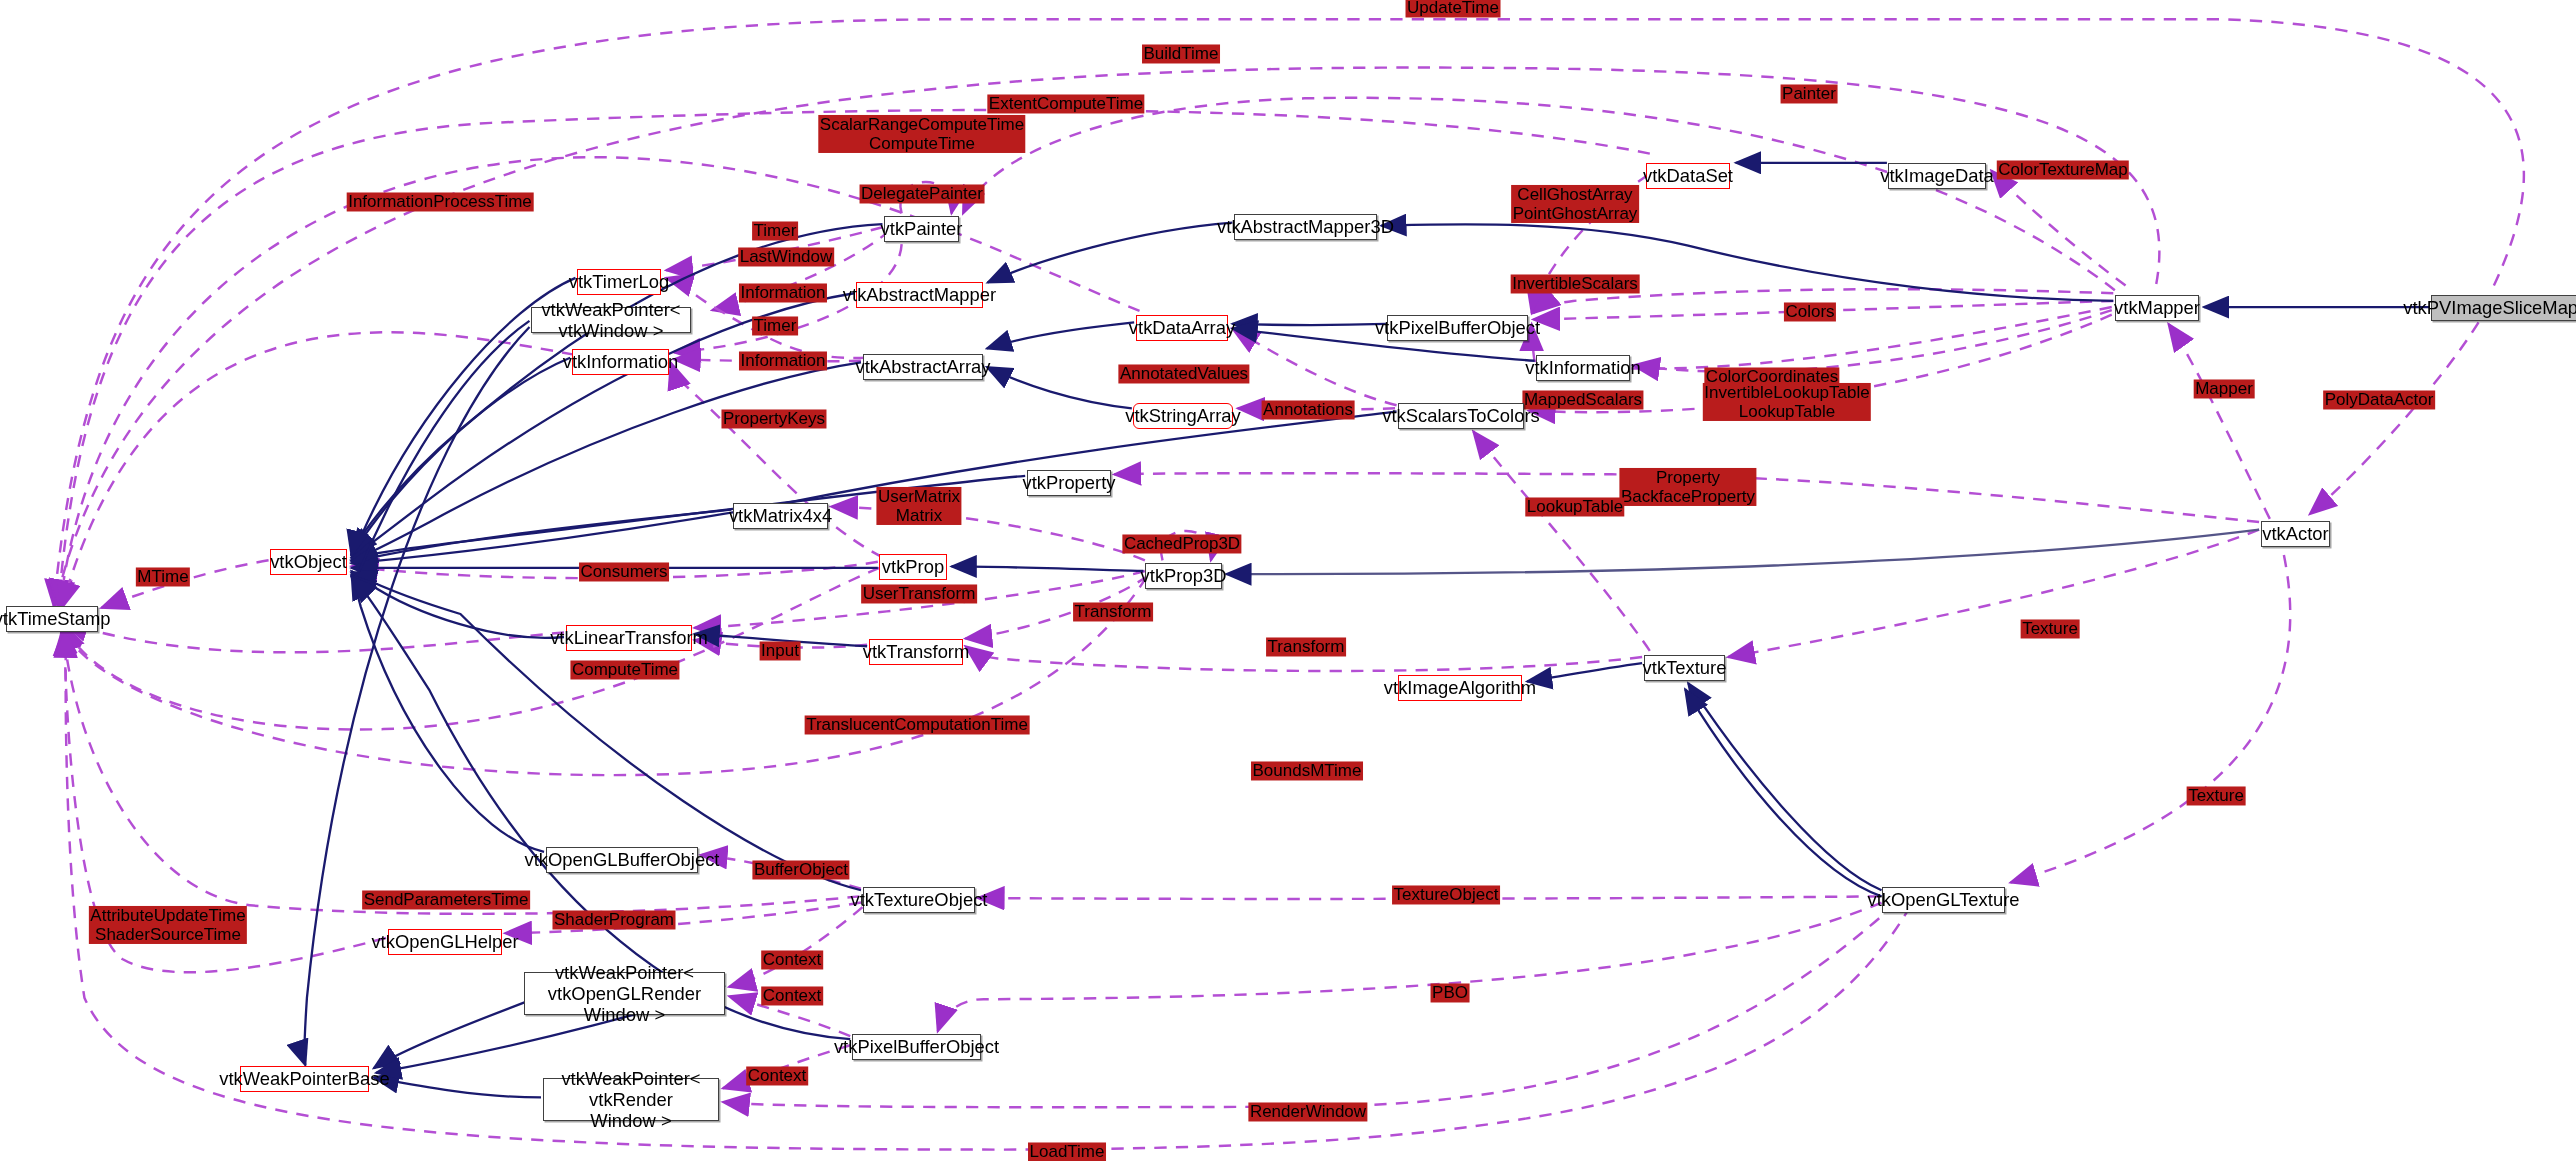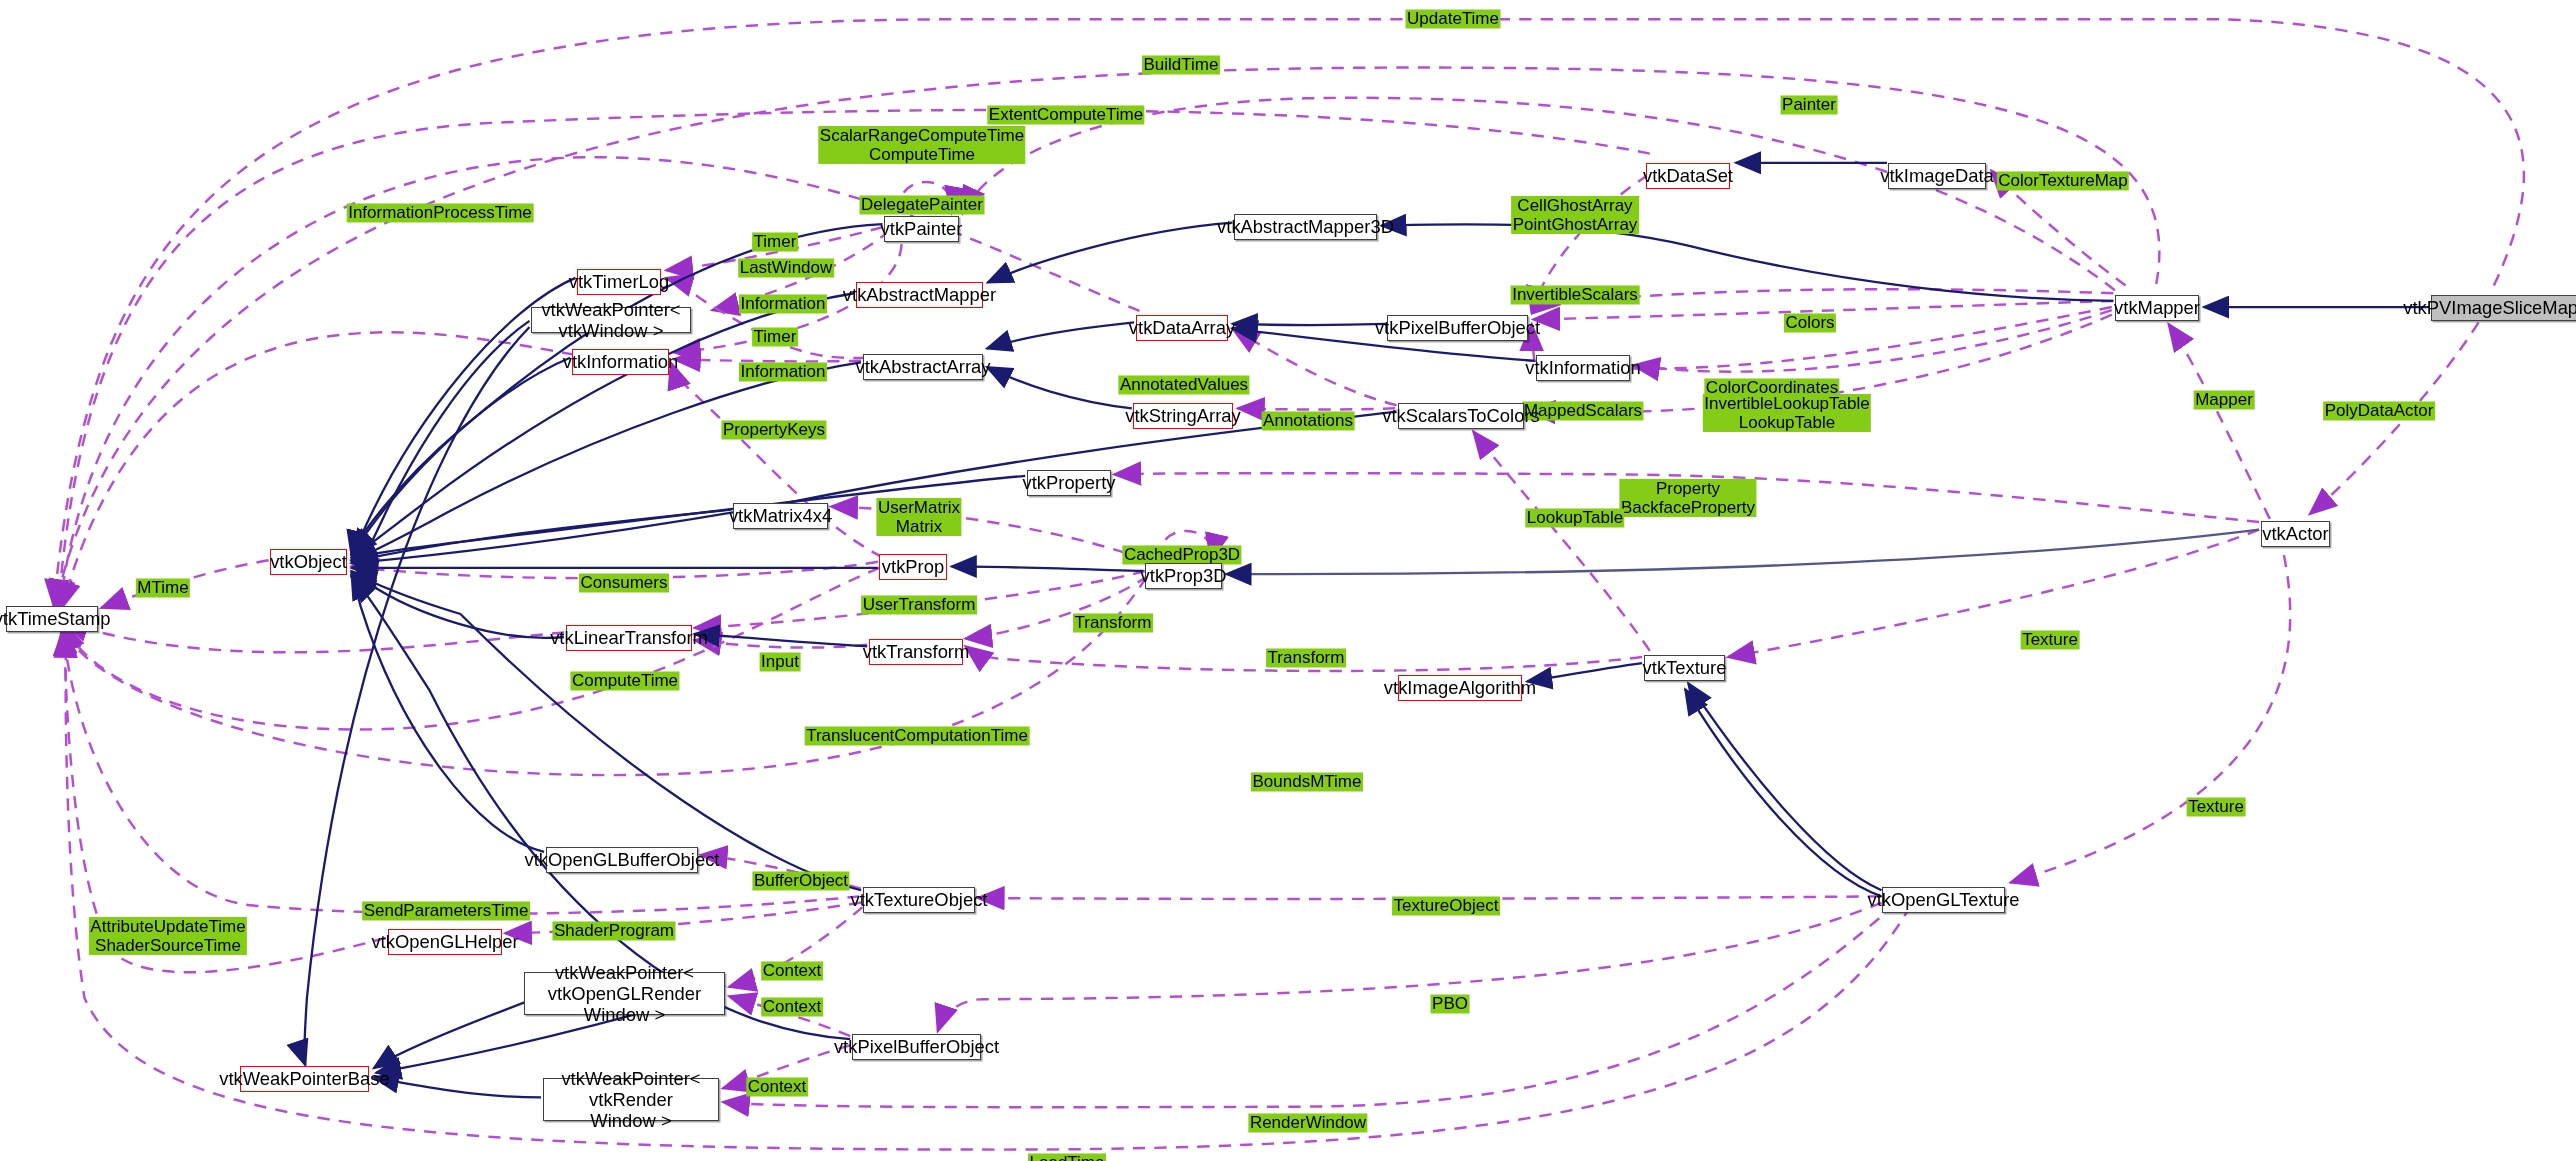--- a/index.html
+++ b/index.html
@@ -48,24 +48,23 @@
     border-color: #404040;
   }
   .edge-label {
     position: absolute;
     font-size: 17px;
     color: #000000;
     white-space: pre-line;
     text-align: center;
     transform: translate(-50%, -50%);
     line-height: 1.12;
-    background: #84cc16;
+    background: #b91c1c;
     padding: 0 1.5px;
     z-index: 4;
-    margin-top: 11px;
   }
 </style>
 </head>
 <body>
 
 <div id="diagram-root">
   <svg id="edge-layer" viewBox="0 0 3357 1514" xmlns="http://www.w3.org/2000/svg">
     <defs>
       <marker id="ah-inh" markerWidth="12" markerHeight="10" refX="11" refY="5" orient="auto">
         <path d="M0,0 L12,5 L0,10 z" fill="#1a1a6e"></path>
@@ -231,21 +230,21 @@
       <div class="node" style="left: 852px; top: 1034px; width: 129px; height: 26px;">vtkPixelBufferObject</div>
       <div class="node" style="left: 733px; top: 503px; width: 95px; height: 26px;">vtkMatrix4x4</div>
       <div class="node red" style="left: 869px; top: 639px; width: 94px; height: 26px;">vtkTransform</div>
       <div class="node red" style="left: 879px; top: 554px; width: 68px; height: 26px;">vtkProp</div>
       <div class="node red" style="left: 856px; top: 282px; width: 127px; height: 26px;">vtkAbstractMapper</div>
       <div class="node" style="left: 884px; top: 216px; width: 75px; height: 26px;">vtkPainter</div>
       <div class="node" style="left: 863px; top: 354px; width: 120px; height: 26px;">vtkAbstractArray</div>
       <div class="node" style="left: 863px; top: 887px; width: 112px; height: 26px;">vtkTextureObject</div>
       <div class="node" style="left: 1027px; top: 470px; width: 84px; height: 26px;">vtkProperty</div>
       <div class="node" style="left: 1145px; top: 563px; width: 77px; height: 26px;">vtkProp3D</div>
-      <div class="node red" style="left: 1133px; top: 403px; width: 100px; height: 26px;">vtkStringArray</div>
+      <div class="node red" style="left: 1133px; top: 403px; width: 100px; height: 26px; border-radius: 6px;">vtkStringArray</div>
       <div class="node red" style="left: 1136px; top: 315px; width: 92px; height: 26px;">vtkDataArray</div>
       <div class="node" style="left: 1234px; top: 214px; width: 143px; height: 26px;">vtkAbstractMapper3D</div>
       <div class="node" style="left: 1387px; top: 315px; width: 141px; height: 26px;">vtkPixelBufferObject</div>
       <div class="node" style="left: 1398px; top: 403px; width: 126px; height: 26px;">vtkScalarsToColors</div>
       <div class="node" style="left: 1536px; top: 355px; width: 94px; height: 26px;">vtkInformation</div>
       <div class="node red" style="left: 1398px; top: 675px; width: 124px; height: 26px;">vtkImageAlgorithm</div>
       <div class="node" style="left: 1644px; top: 655px; width: 81px; height: 26px;">vtkTexture</div>
       <div class="node red" style="left: 1646px; top: 163px; width: 84px; height: 26px;">vtkDataSet</div>
       <div class="node" style="left: 1888px; top: 163px; width: 98px; height: 26px;">vtkImageData</div>
       <div class="node" style="left: 1882px; top: 887px; width: 123px; height: 26px;">vtkOpenGLTexture</div>

